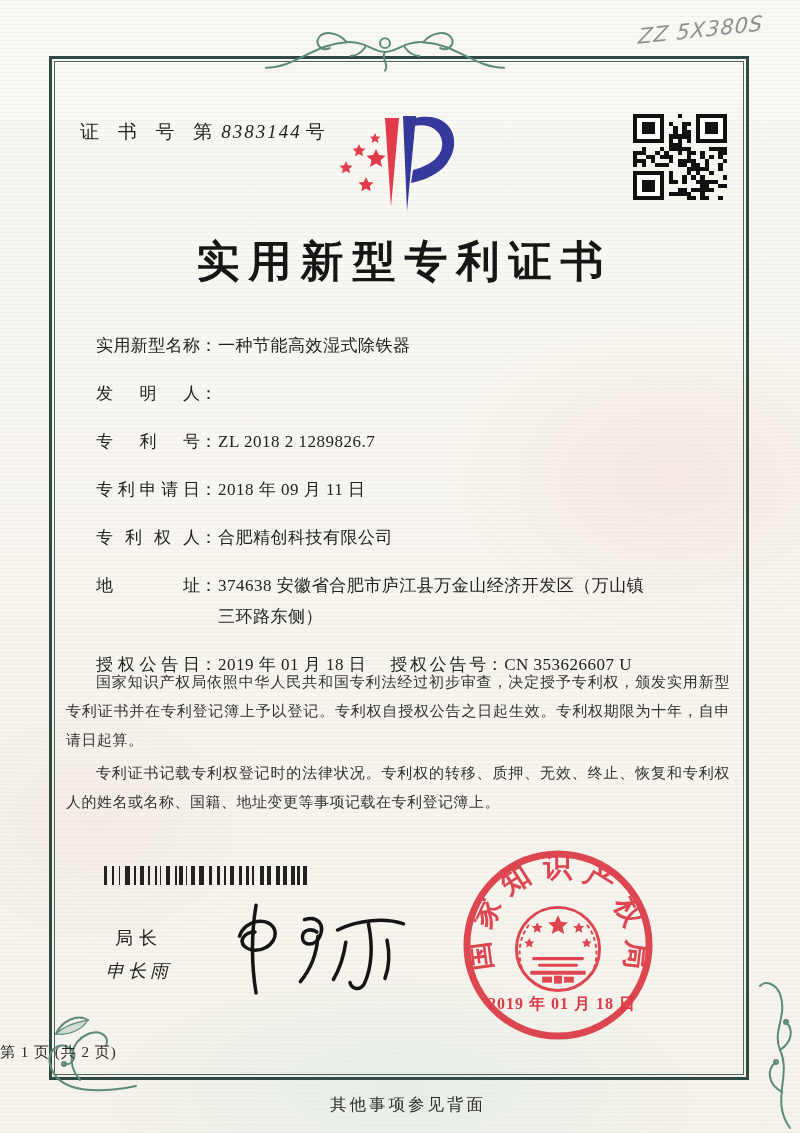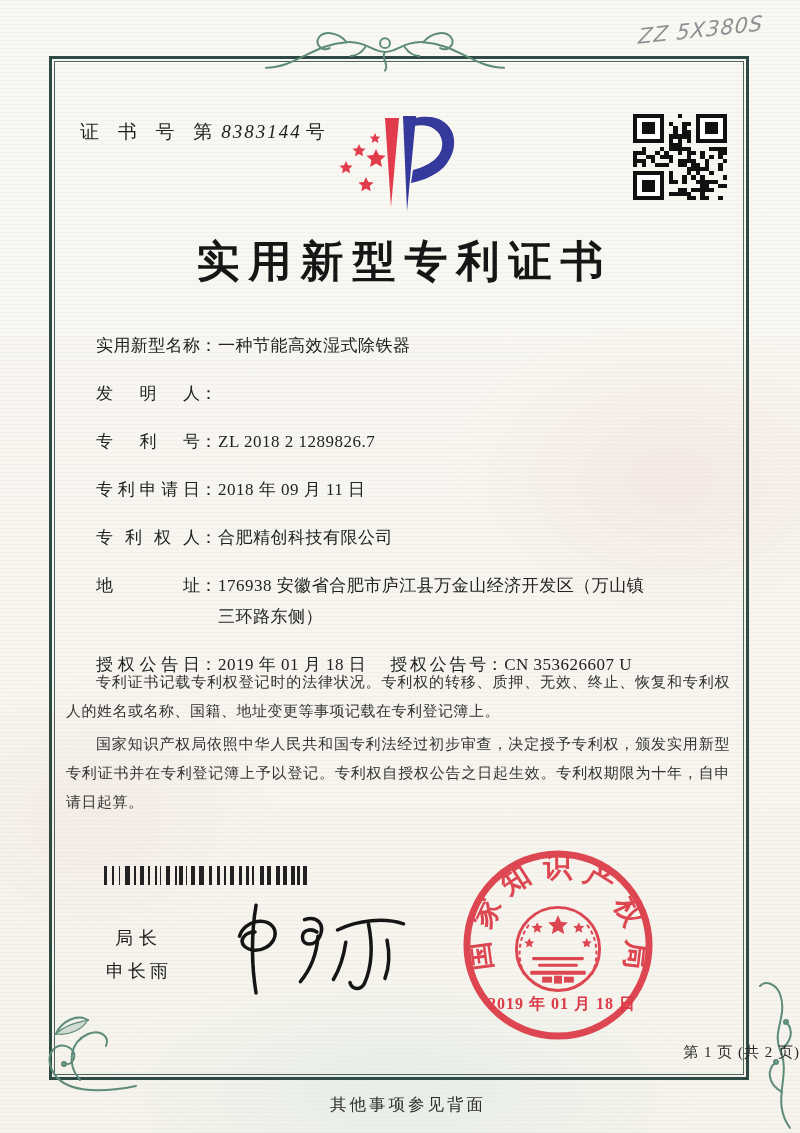--- a/index.html
+++ b/index.html
@@ -41,26 +41,26 @@
   .f-colon{flex:0 0 18px;}
   .f-value{white-space:normal;max-width:436px;letter-spacing:.5px;}
   .f-extra{display:none;margin-left:24px;}
   .f-extra .f-label{width:96px;flex:0 0 96px;}
   .paras{left:66px;top:668px;width:664px;font-size:15px;line-height:29px;color:#333;
          text-align:justify;}
   .paras p{margin:0 0 4px;text-indent:2em;letter-spacing:.5px;}
   .barcode{left:104px;top:866px;width:204px;height:19px;}
   .signer{left:106px;top:922px;font-size:18px;color:#222;line-height:33px;}
   .signer .t{letter-spacing:6px;text-align:center;}
-  .signer .n{letter-spacing:4px;}
+  .signer .n{letter-spacing:4px;font-style:italic;}
   .signature{left:222px;top:892px;width:196px;height:110px;}
   .seal{left:459px;top:846px;width:198px;height:198px;opacity:.93;}
   .seal-date{left:468px;top:994px;width:188px;text-align:center;font-size:16px;
              color:var(--seal-red);letter-spacing:1px;font-weight:600;}
-  .page-info{left:0;right:0;top:1043px;text-align:right;font-size:15px;letter-spacing:1px;color:#2a2a2a;}
+  .page-info{left:0;right:0;top:1043px;text-align:left;font-size:15px;letter-spacing:1px;color:#2a2a2a;}
   .back-note{left:16px;right:0;top:1094px;text-align:center;font-size:16.5px;letter-spacing:3px;color:#2b2b2b;}
   .orn path, .orn circle{stroke:var(--ornament-green);fill:none;stroke-width:2;stroke-linecap:round;}
   .orn .fl{fill:rgba(109,150,136,.25);stroke-width:1.2;}
   .sig path{stroke:#151515;stroke-width:3.4;fill:none;stroke-linecap:round;stroke-linejoin:round;}
   .seal .red-stroke{stroke:var(--seal-red);fill:none;}
   .seal .red-fill{fill:var(--seal-red);}
   .logo .l-red{fill:var(--logo-red);} .logo .l-blue{fill:var(--logo-blue);}
 </style>
 </head>
 <body>
@@ -307,21 +307,21 @@
         <span class="f-value">合肥精创科技有限公司</span>
 
     </div>
 
     <div class="field-row">
       <span class="f-label">
           <span>地</span>
           <span>址</span>
         </span>
         <span class="f-colon">：</span>
-        <span class="f-value">176938 安徽省合肥市庐江县万金山经济开发区（万山镇三环路东侧）</span>
+        <span class="f-value">374638 安徽省合肥市庐江县万金山经济开发区（万山镇三环路东侧）</span>
 
     </div>
 
     <div class="field-row">
       <span class="f-label">
           <span>授</span>
           <span>权</span>
           <span>公</span>
           <span>告</span>
           <span>日</span>
@@ -336,22 +336,22 @@
             <span>告</span>
             <span>号</span>
           </span>
           <span class="f-colon c2">：</span>
           <span class="f-value v2">CN 353626607 U</span>
       </span>
     </div>
   </div>
 
   <div class="abs paras" id="paras">
+      <p>国家知识产权局依照中华人民共和国专利法经过初步审查，决定授予专利权，颁发实用新型专利证书并在专利登记簿上予以登记。专利权自授权公告之日起生效。专利权期限为十年，自申请日起算。</p>
       <p>专利证书记载专利权登记时的法律状况。专利权的转移、质押、无效、终止、恢复和专利权人的姓名或名称、国籍、地址变更等事项记载在专利登记簿上。</p>
-      <p>国家知识产权局依照中华人民共和国专利法经过初步审查，决定授予专利权，颁发实用新型专利证书并在专利登记簿上予以登记。专利权自授权公告之日起生效。专利权期限为十年，自申请日起算。</p>
     </div>
 
   <svg id="barcode" class="abs barcode" viewBox="0 0 120 18" preserveAspectRatio="none" shape-rendering="crispEdges">
       <rect x="0" y="0" width="1.5359508280344079" height="18" fill="#222"></rect>
       <rect x="4.761353541752954" y="0" width="0.963402342965548" height="18" fill="#222"></rect>
       <rect x="8.76922928624285" y="0" width="0.682712423839938" height="18" fill="#222"></rect>
       <rect x="12.467723950914909" y="0" width="2.5768419751789615" height="18" fill="#222"></rect>
       <rect x="17.89464512946766" y="0" width="0.9839136602282121" height="18" fill="#222"></rect>
       <rect x="21.406873681725408" y="0" width="2.3839471229277307" height="18" fill="#222"></rect>
       <rect x="25.79876566305699" y="0" width="1.5042400721945985" height="18" fill="#222"></rect>

